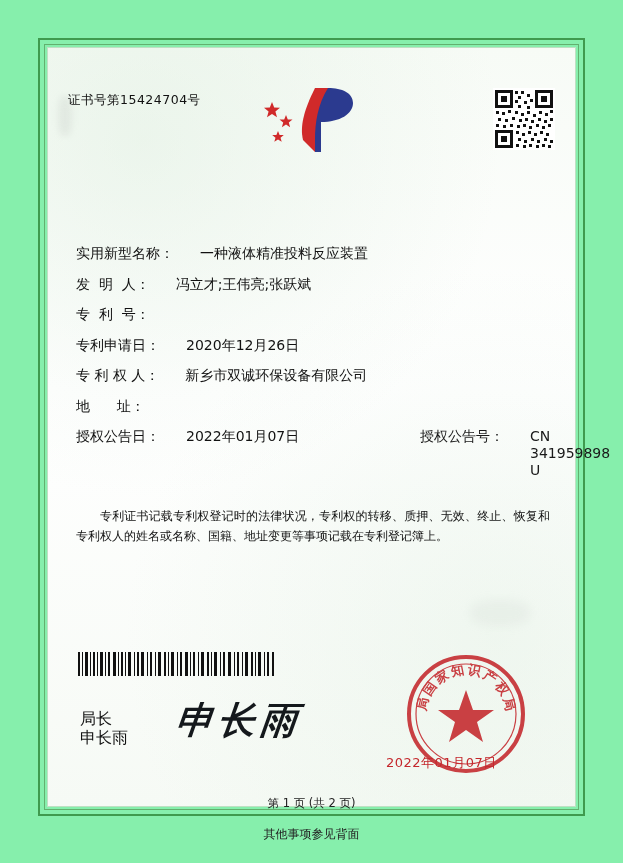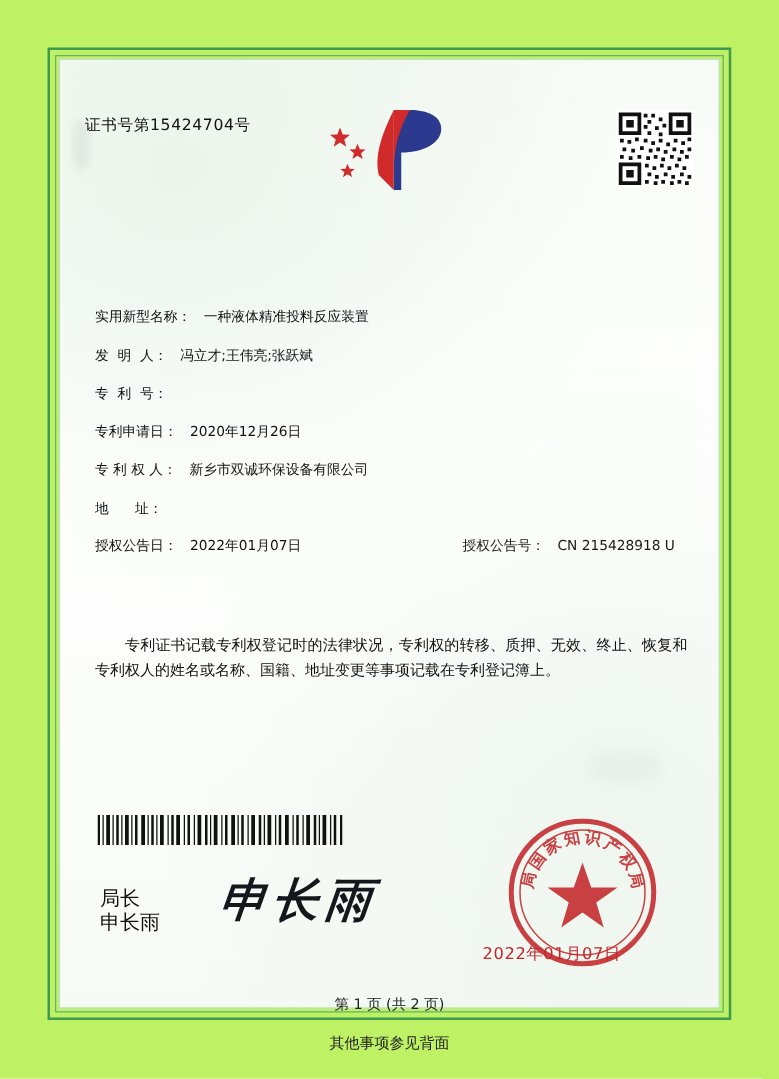--- a/index.html
+++ b/index.html
@@ -11,21 +11,21 @@
     height: 863px;
     background: #ffffff;
     font-family: "DejaVu Sans", "Liberation Sans", sans-serif;
     color: #1a1a1a;
     overflow: hidden;
   }
   .page {
     position: relative;
     width: 623px;
     height: 863px;
-    background: #bef264;
+    background: #86efac;
   }
   
   .border-outer {
     position: absolute;
     left: 38px;
     top: 38px;
     width: 547px;
     height: 778px;
     border: 2px solid #3f9a4e;
     box-sizing: border-box;
@@ -100,22 +100,23 @@
   .fields {
     position: absolute;
     left: 76px;
     top: 245px;
     width: 474px;
   }
   .field-row {
     display: flex;
     align-items: baseline;
     margin-bottom: 13.5px;
-    font-size: 11px;
+    font-size: 14px;
     line-height: 17px;
+    gap: 16px;
   }
   .field-label {
     flex: 0 0 auto;
     white-space: pre;
     color: #111;
   }
   .field-value {
     flex: 1 1 auto;
     padding-left: 10px;
     color: #111;
@@ -361,21 +362,21 @@
       <span class="field-label">专 利 权 人：</span>
       <span class="field-value">新乡市双诚环保设备有限公司</span>
     </div>
     <div class="field-row">
       <span class="field-label">地      址：</span>
     </div>
     <div class="field-row split">
       <span class="field-label">授权公告日：</span>
       <span class="field-value">2022年01月07日</span>
       <span class="field-label2">授权公告号：</span>
-      <span class="field-value2">CN 215428918 U</span>
+      <span class="field-value2">CN 341959898 U</span>
     </div>
   </div>
 
   <div class="paras">
     <p>专利证书记载专利权登记时的法律状况，专利权的转移、质押、无效、终止、恢复和专利权人的姓名或名称、国籍、地址变更等事项记载在专利登记簿上。</p>
   </div>
 
   <div class="barcode">
     <svg viewBox="0 0 196 24" width="196" height="24" aria-hidden="true">
       <g fill="#111">

